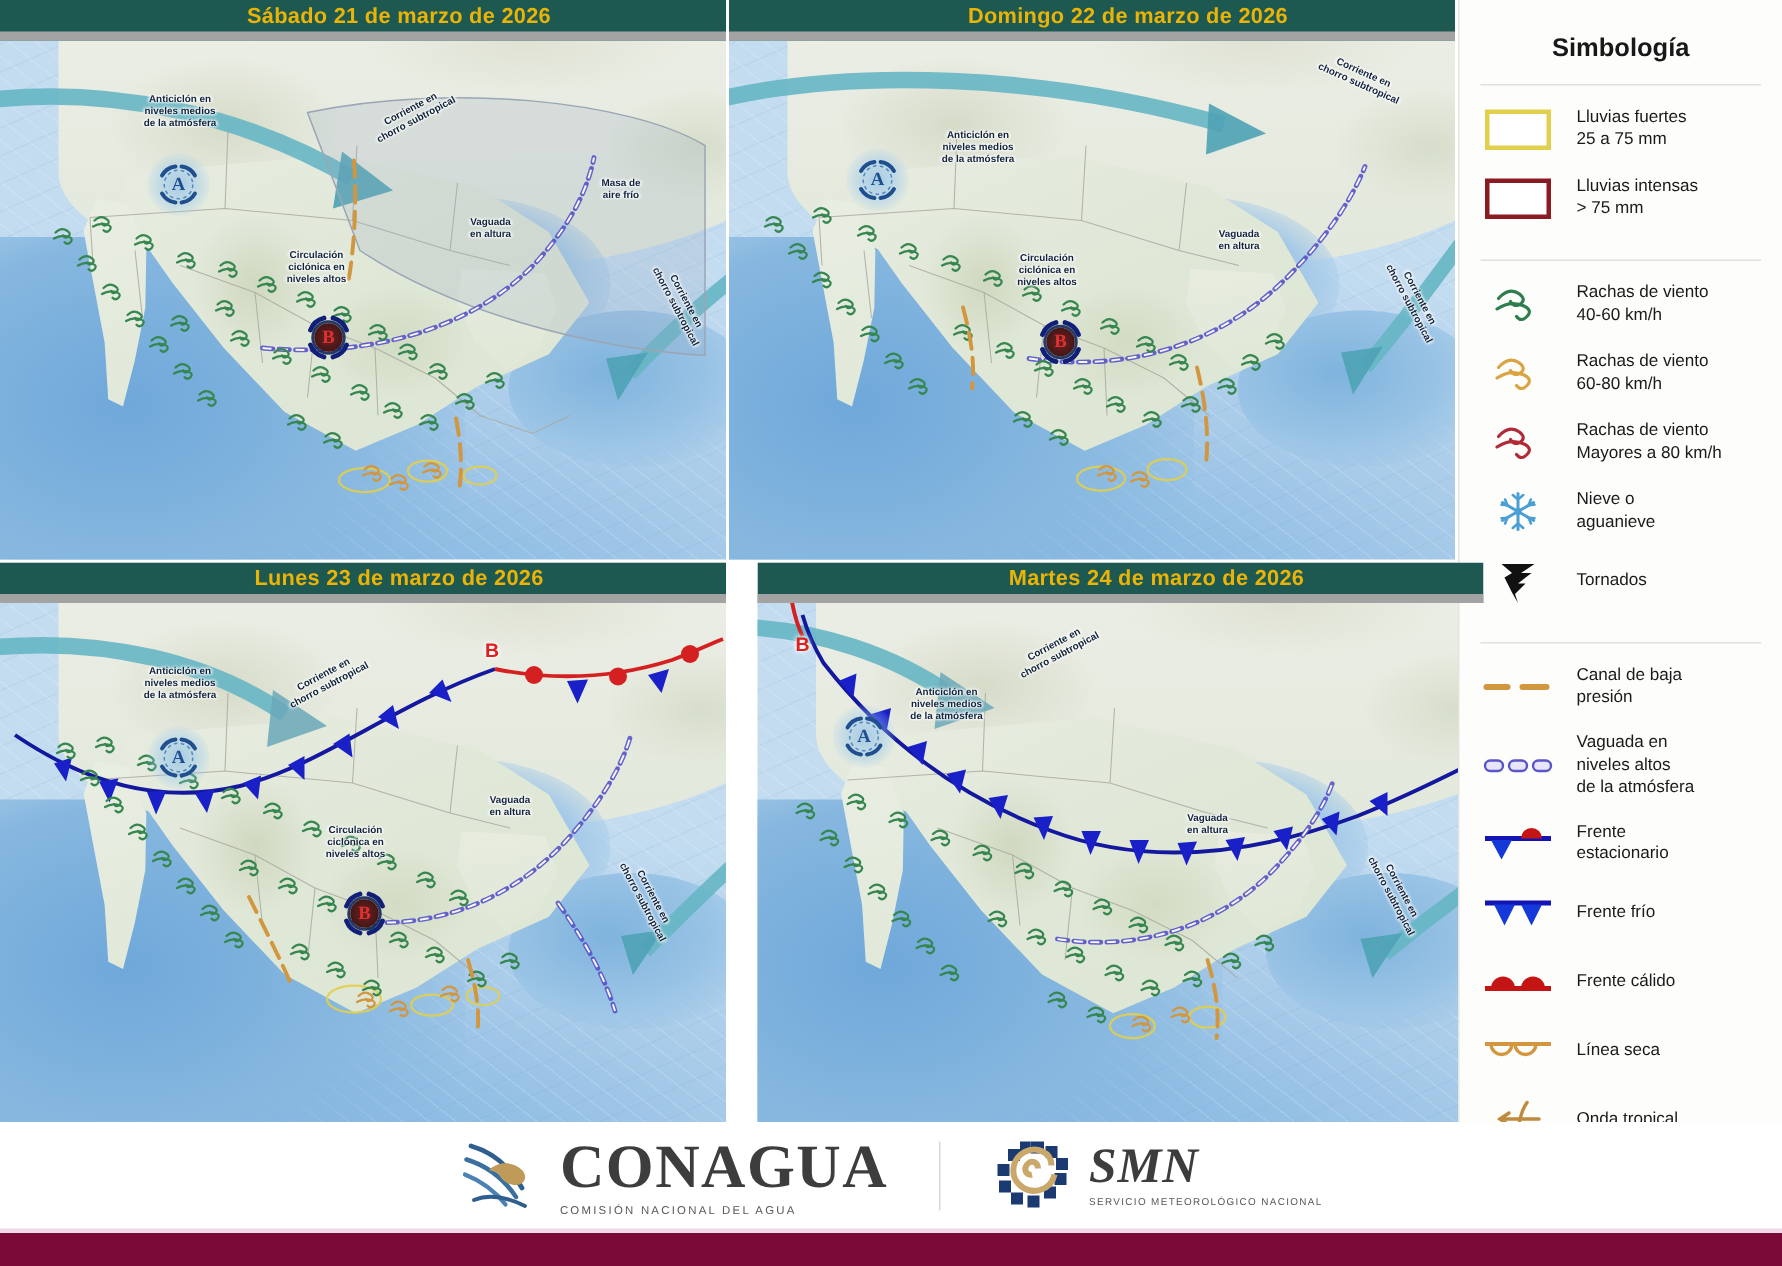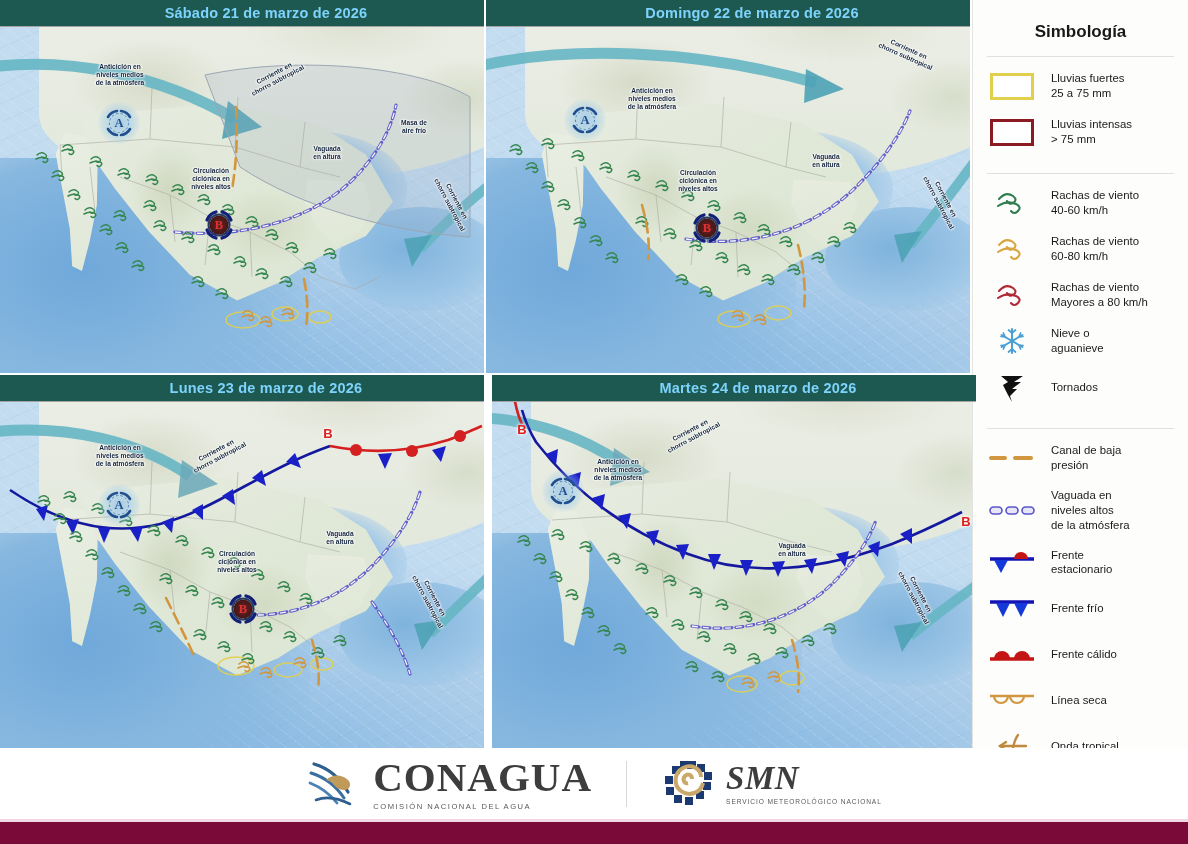--- a/index.html
+++ b/index.html
@@ -10,31 +10,31 @@
     overflow: hidden;
   }
   #root { position: relative; width: 1188px; height: 844px; }
 
   
   .panels { position: absolute; left: 0; top: 0; width: 970px; height: 748px; }
   .panel { position: absolute; width: 484px; height: 373px; overflow: hidden; background: #e9eee9; }
   .panel.p0 { left: 0;   top: 0; }
   .panel.p1 { left: 486px; top: 0; }
   .panel.p2 { left: 0;   top: 375px; }
-  .panel.p3 { left: 492px; top: 375px; }
+  .panel.p3 { left: 505px; top: 375px; }
 
   .panel-title {
     position: relative; z-index: 30;
     height: 27px; width: 100%;
     background: #1d5950;
-    color: #7dd3fc;
+    color: #eab308;
     font-size: 14.5px; font-weight: bold;
     display: flex; align-items: center; justify-content: center;
     letter-spacing: .2px;
-    border-bottom: 1px solid #a3a3a3;
+    border-bottom: 6px solid #a3a3a3;
     padding-left: 48px;
   }
   .map { position: absolute; left: 0; top: 27px; width: 484px; height: 346px; overflow: hidden; }
 
   
   .ocean {
     position: absolute; inset: 0;
     background:
       radial-gradient(ellipse 150% 80% at 20% 115%, #7fb2de 0%, #8fbde4 35%, #a8cbe9 60%, #c3dcf0 100%),
       linear-gradient(160deg, #dfe9f2 0%, #cfe0ef 40%, #a9cbe8 100%);

